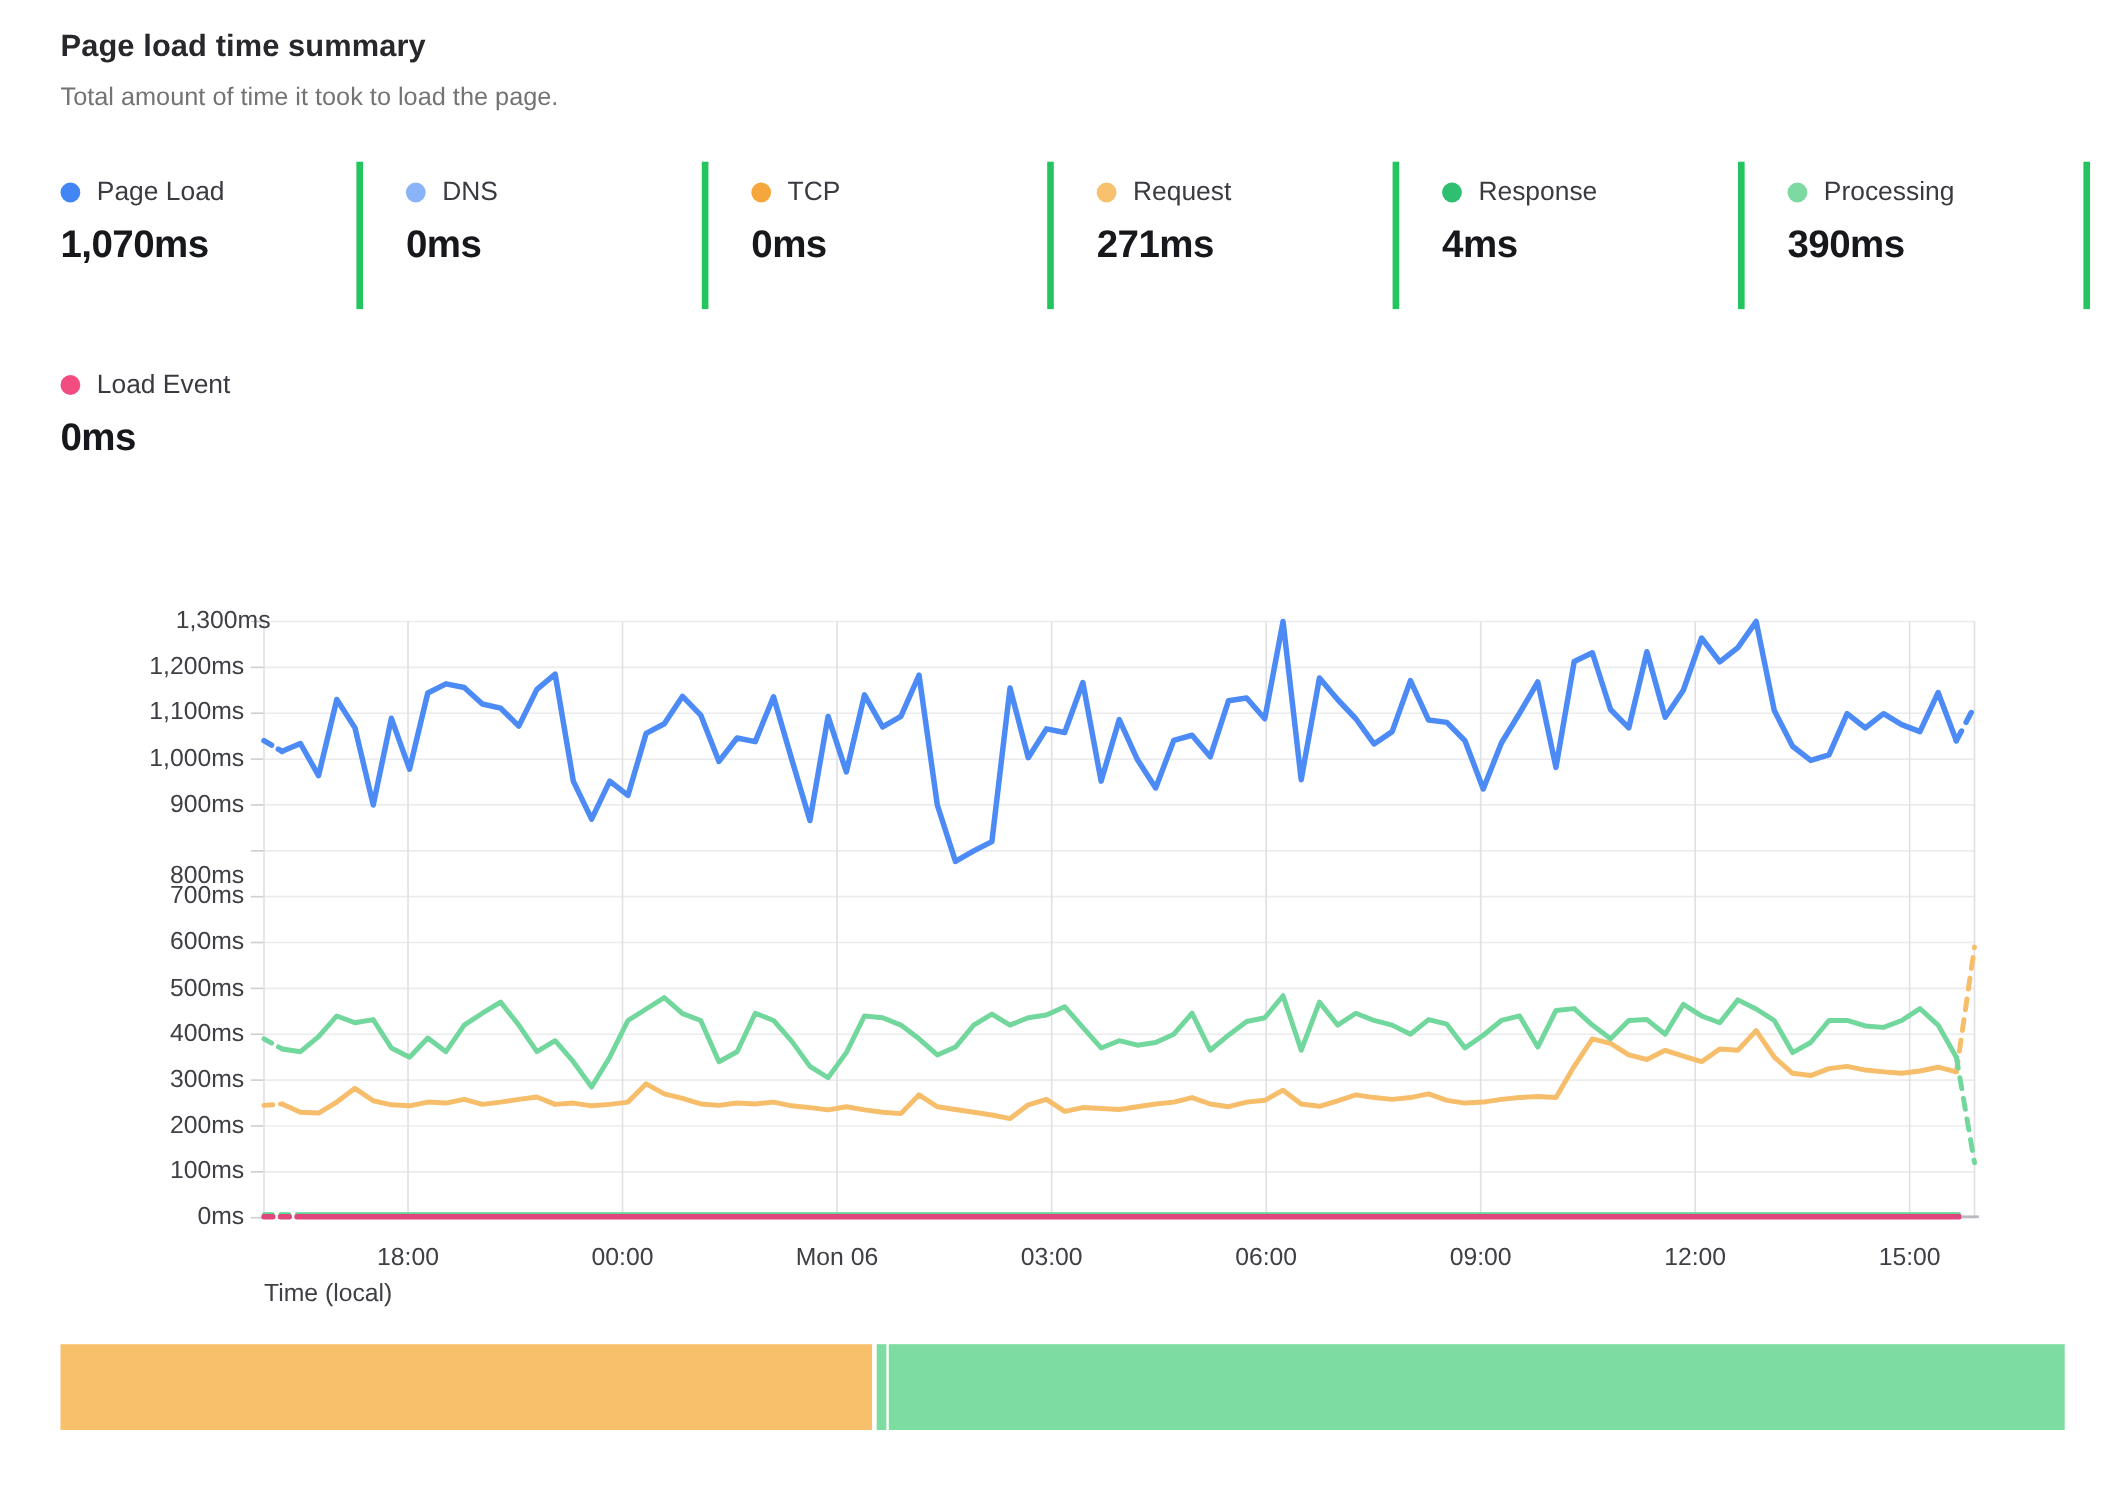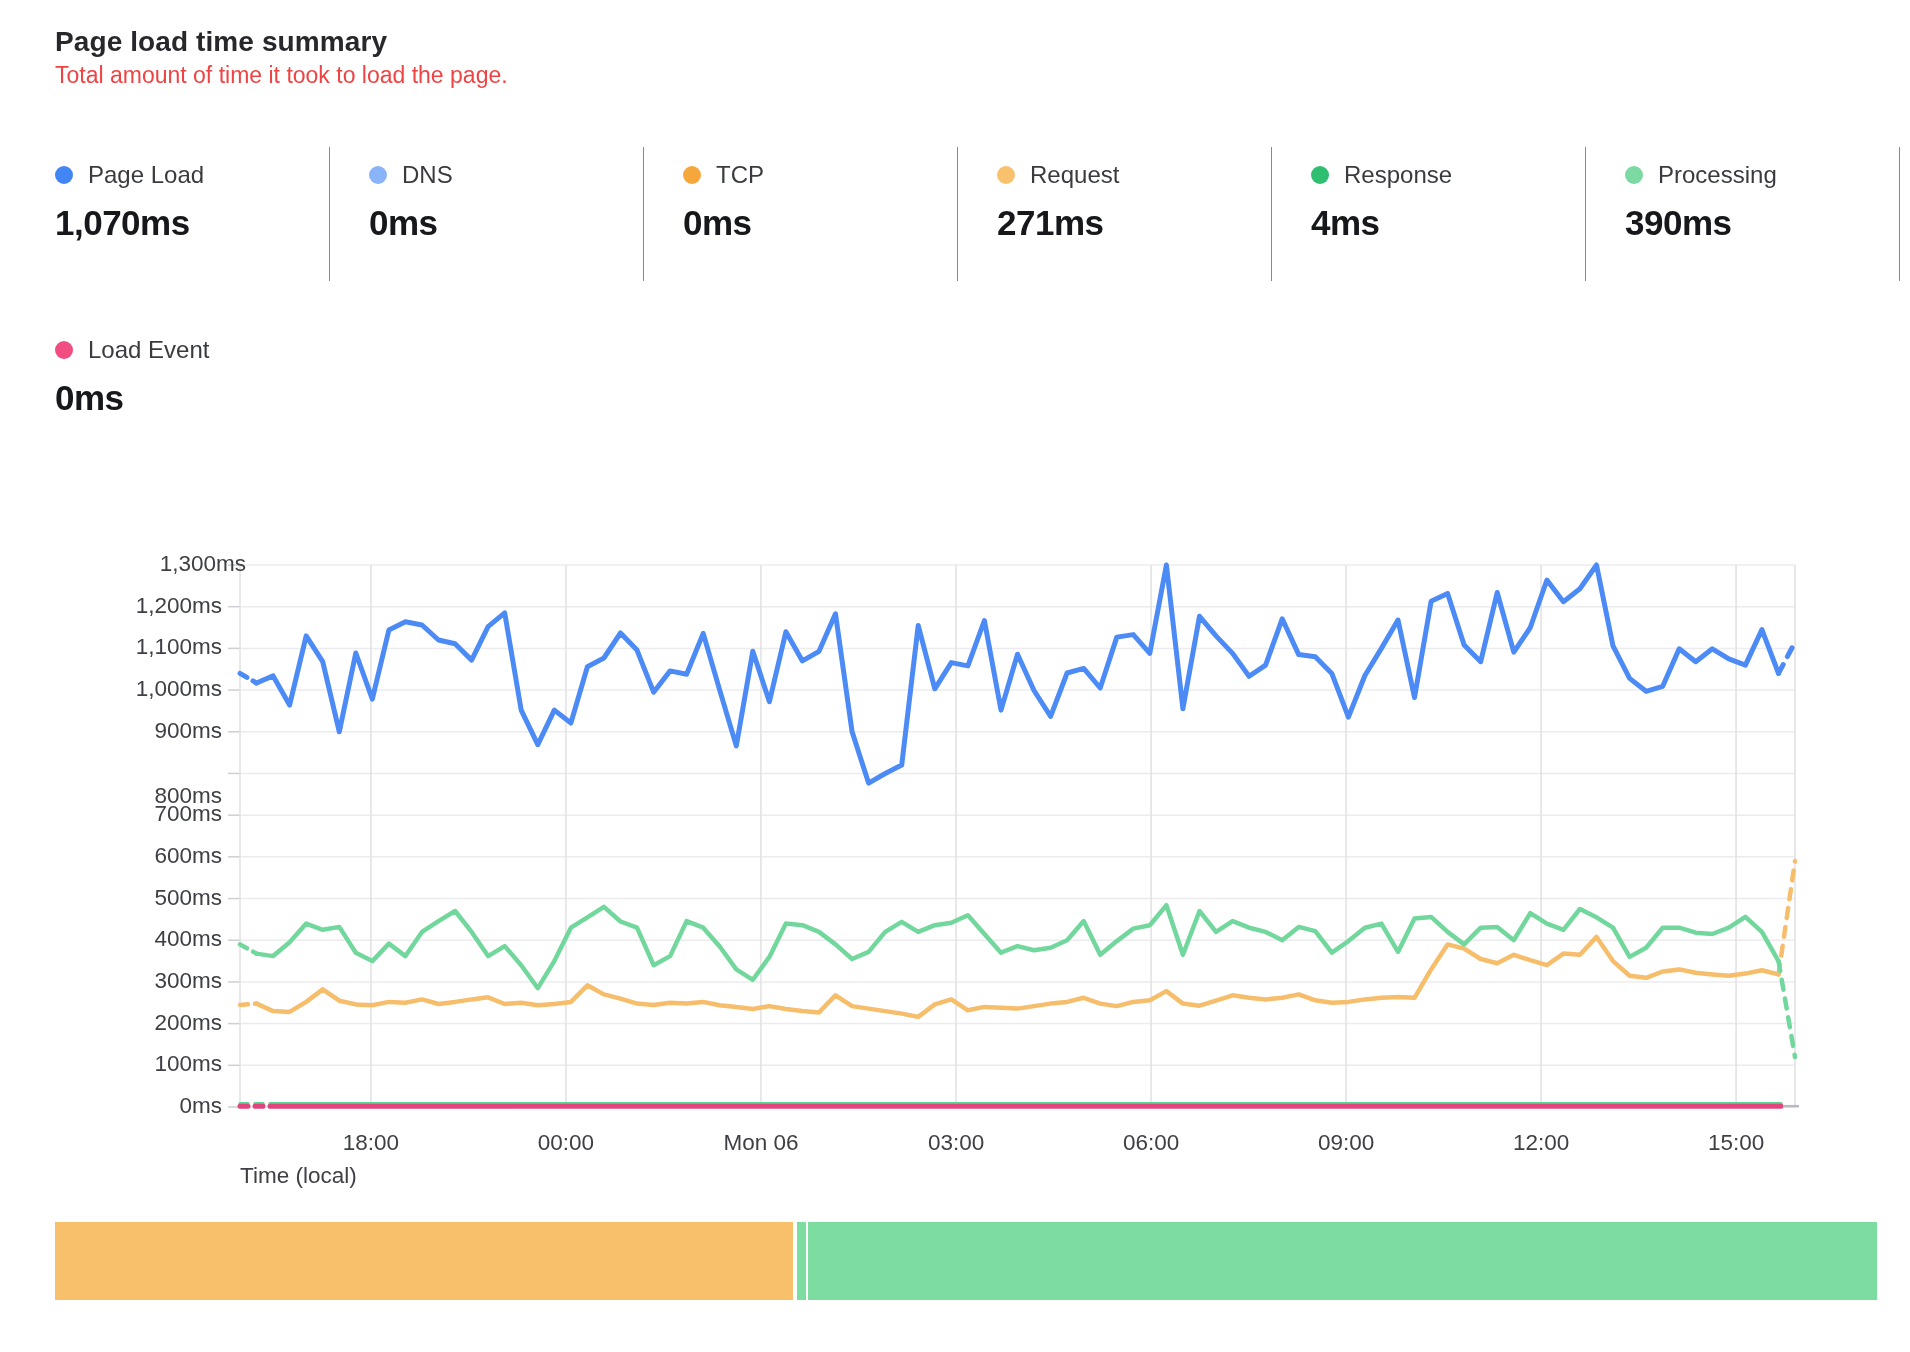--- a/index.html
+++ b/index.html
@@ -1,24 +1,24 @@
 <!DOCTYPE html>
 <html><head>
 <meta charset="utf-8">
 <style>
   html,body{margin:0;padding:0;background:#ffffff;}
   body{width:1910px;height:1352px;position:relative;overflow:hidden;
        font-family:"Liberation Sans",sans-serif;color:#232327;}
   .abs{position:absolute;}
   
   #title{left:55px;top:26px;font-size:28px;font-weight:700;color:#28282c;letter-spacing:.1px;}
-  #subtitle{left:55px;top:62px;font-size:23px;font-weight:400;color:#ef4444;}
+  #subtitle{left:55px;top:74px;font-size:23px;font-weight:400;color:#737373;}
   
   #stats{left:16px;top:147px;width:1884px;height:134px;display:flex;}
-  .stat-col{width:314px;box-sizing:border-box;border-right:1px solid #22c55e;padding:14px 0 0 39px;}
+  .stat-col{width:314px;box-sizing:border-box;border-right:6px solid #22c55e;padding:14px 0 0 39px;}
   .stat-label-row{display:flex;align-items:center;gap:15px;}
   .dot{width:18px;height:18px;border-radius:50%;flex:0 0 auto;}
   .stat-label{font-size:24px;color:#3a3b40;}
   .stat-value{margin-top:14px;font-size:35px;font-weight:700;color:#17181b;letter-spacing:-.5px;}
   #loadevent{left:55px;top:336px;}
   
   .ytick{position:absolute;left:0;width:222px;text-align:right;font-size:22.5px;color:#3e4045;}
   .xtick{position:absolute;top:1130px;transform:translateX(-50%);font-size:22.5px;color:#3e4045;white-space:nowrap;}
   #xaxis-title{left:240px;top:1163px;width:1555px;text-align:left;font-size:22.5px;color:#3e4045;}
   

